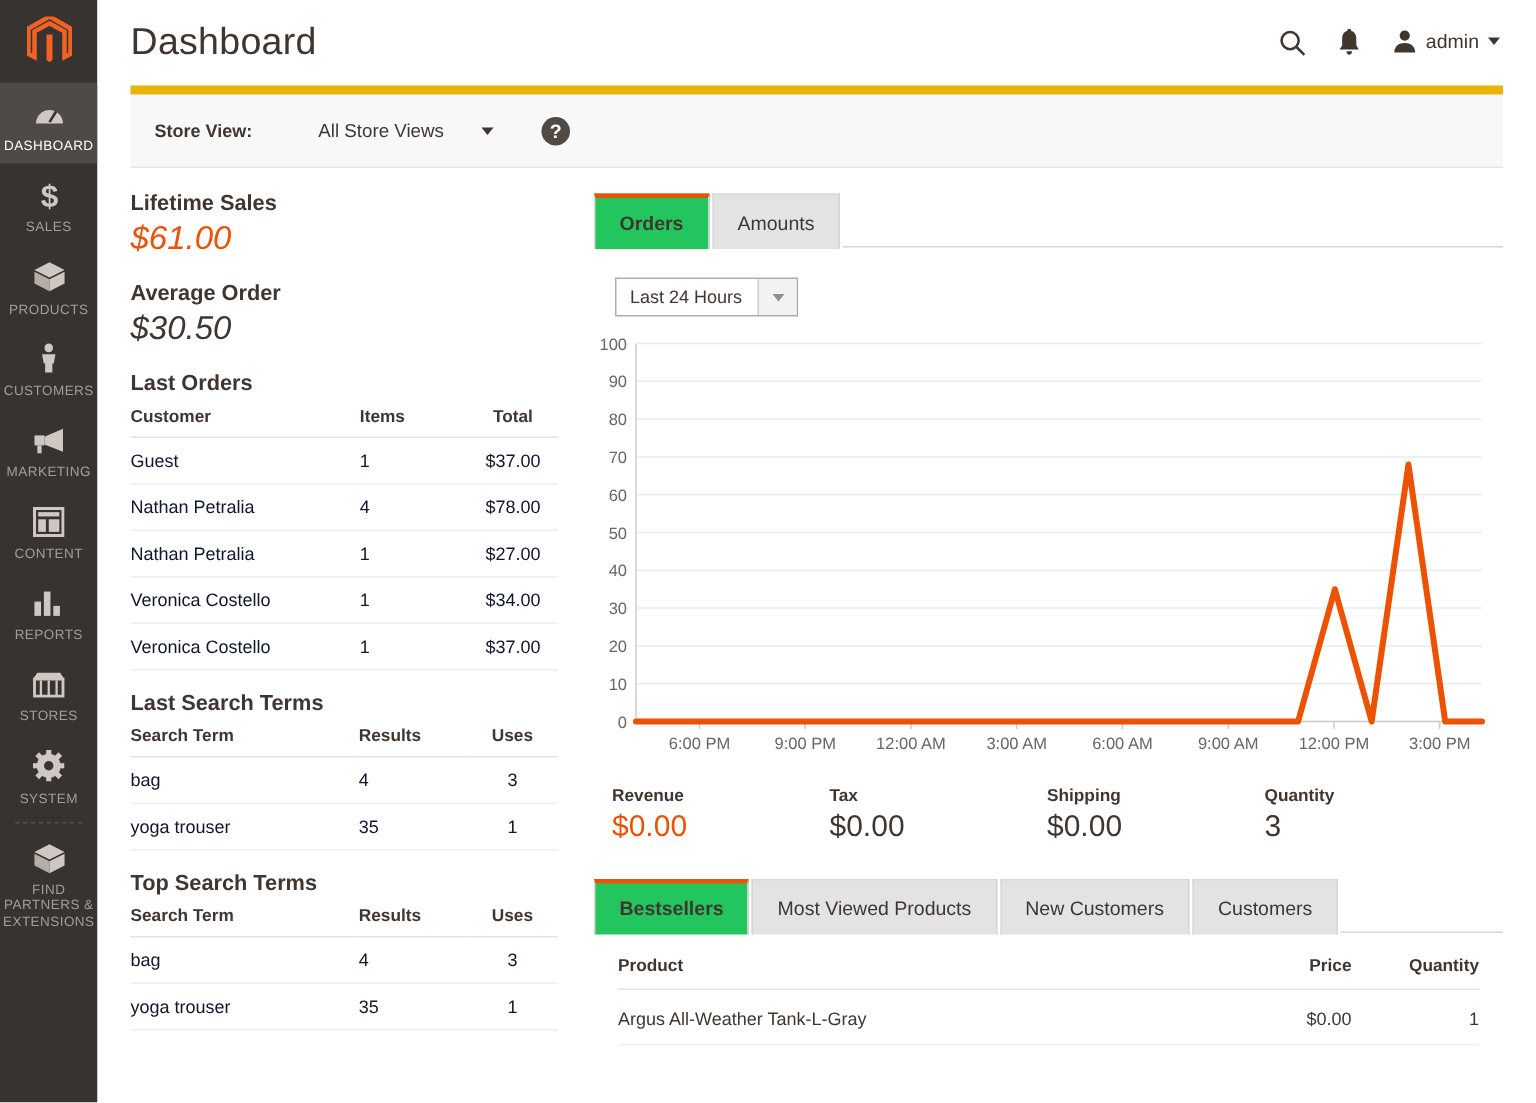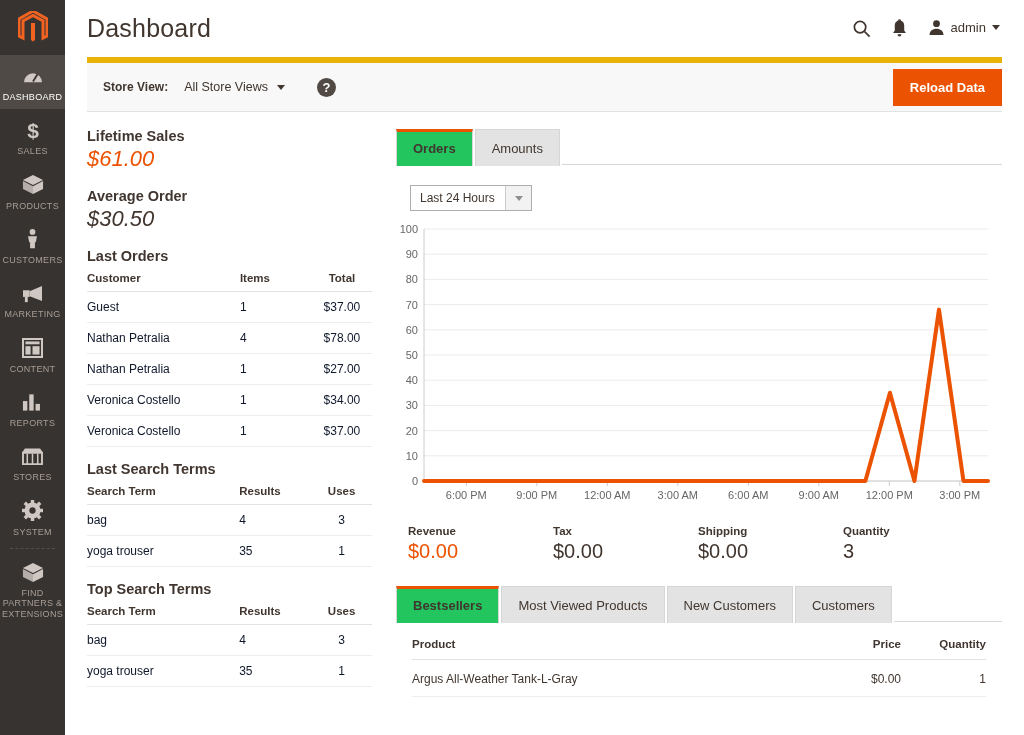--- a/index.html
+++ b/index.html
@@ -103,21 +103,21 @@
     display: flex; align-items: center;
     padding: 0 0 0 16px;
     flex: 0 0 55px;
   }
   #storeview-label {
     font-size: 12px; font-weight: bold; color: #41362f;
     margin-right: 16px;
   }
   #storeview-select {
     font-size: 12.5px; color: #41362f; cursor: pointer;
-    display: flex; align-items: center; gap: 9px;
+    display: flex; align-items: center; gap: 25px; margin-left: 28px;
   }
   #help-icon {
     margin-left: 32px;
     width: 19px; height: 19px; border-radius: 50%;
     background: #514943; color: #fff;
     font-size: 13px; font-weight: bold;
     display: flex; align-items: center; justify-content: center;
     cursor: pointer;
   }
   #reload-btn {
@@ -406,21 +406,20 @@
     </div>
   </div>
 
   <div id="storeview-bar">
     <span id="storeview-label">Store View:</span>
     <span id="storeview-select">
       <span>All Store Views</span>
       <span class="caret-down"></span>
     </span>
     <span id="help-icon">?</span>
-    <button id="reload-btn">Reload Data</button>
   </div>
 
   <div id="content">
 
     <div id="left-col">
 
       <div class="stat-block">
         <div class="stat-title">Lifetime Sales</div>
         <div class="stat-value accent">$61.00</div>
       </div>

